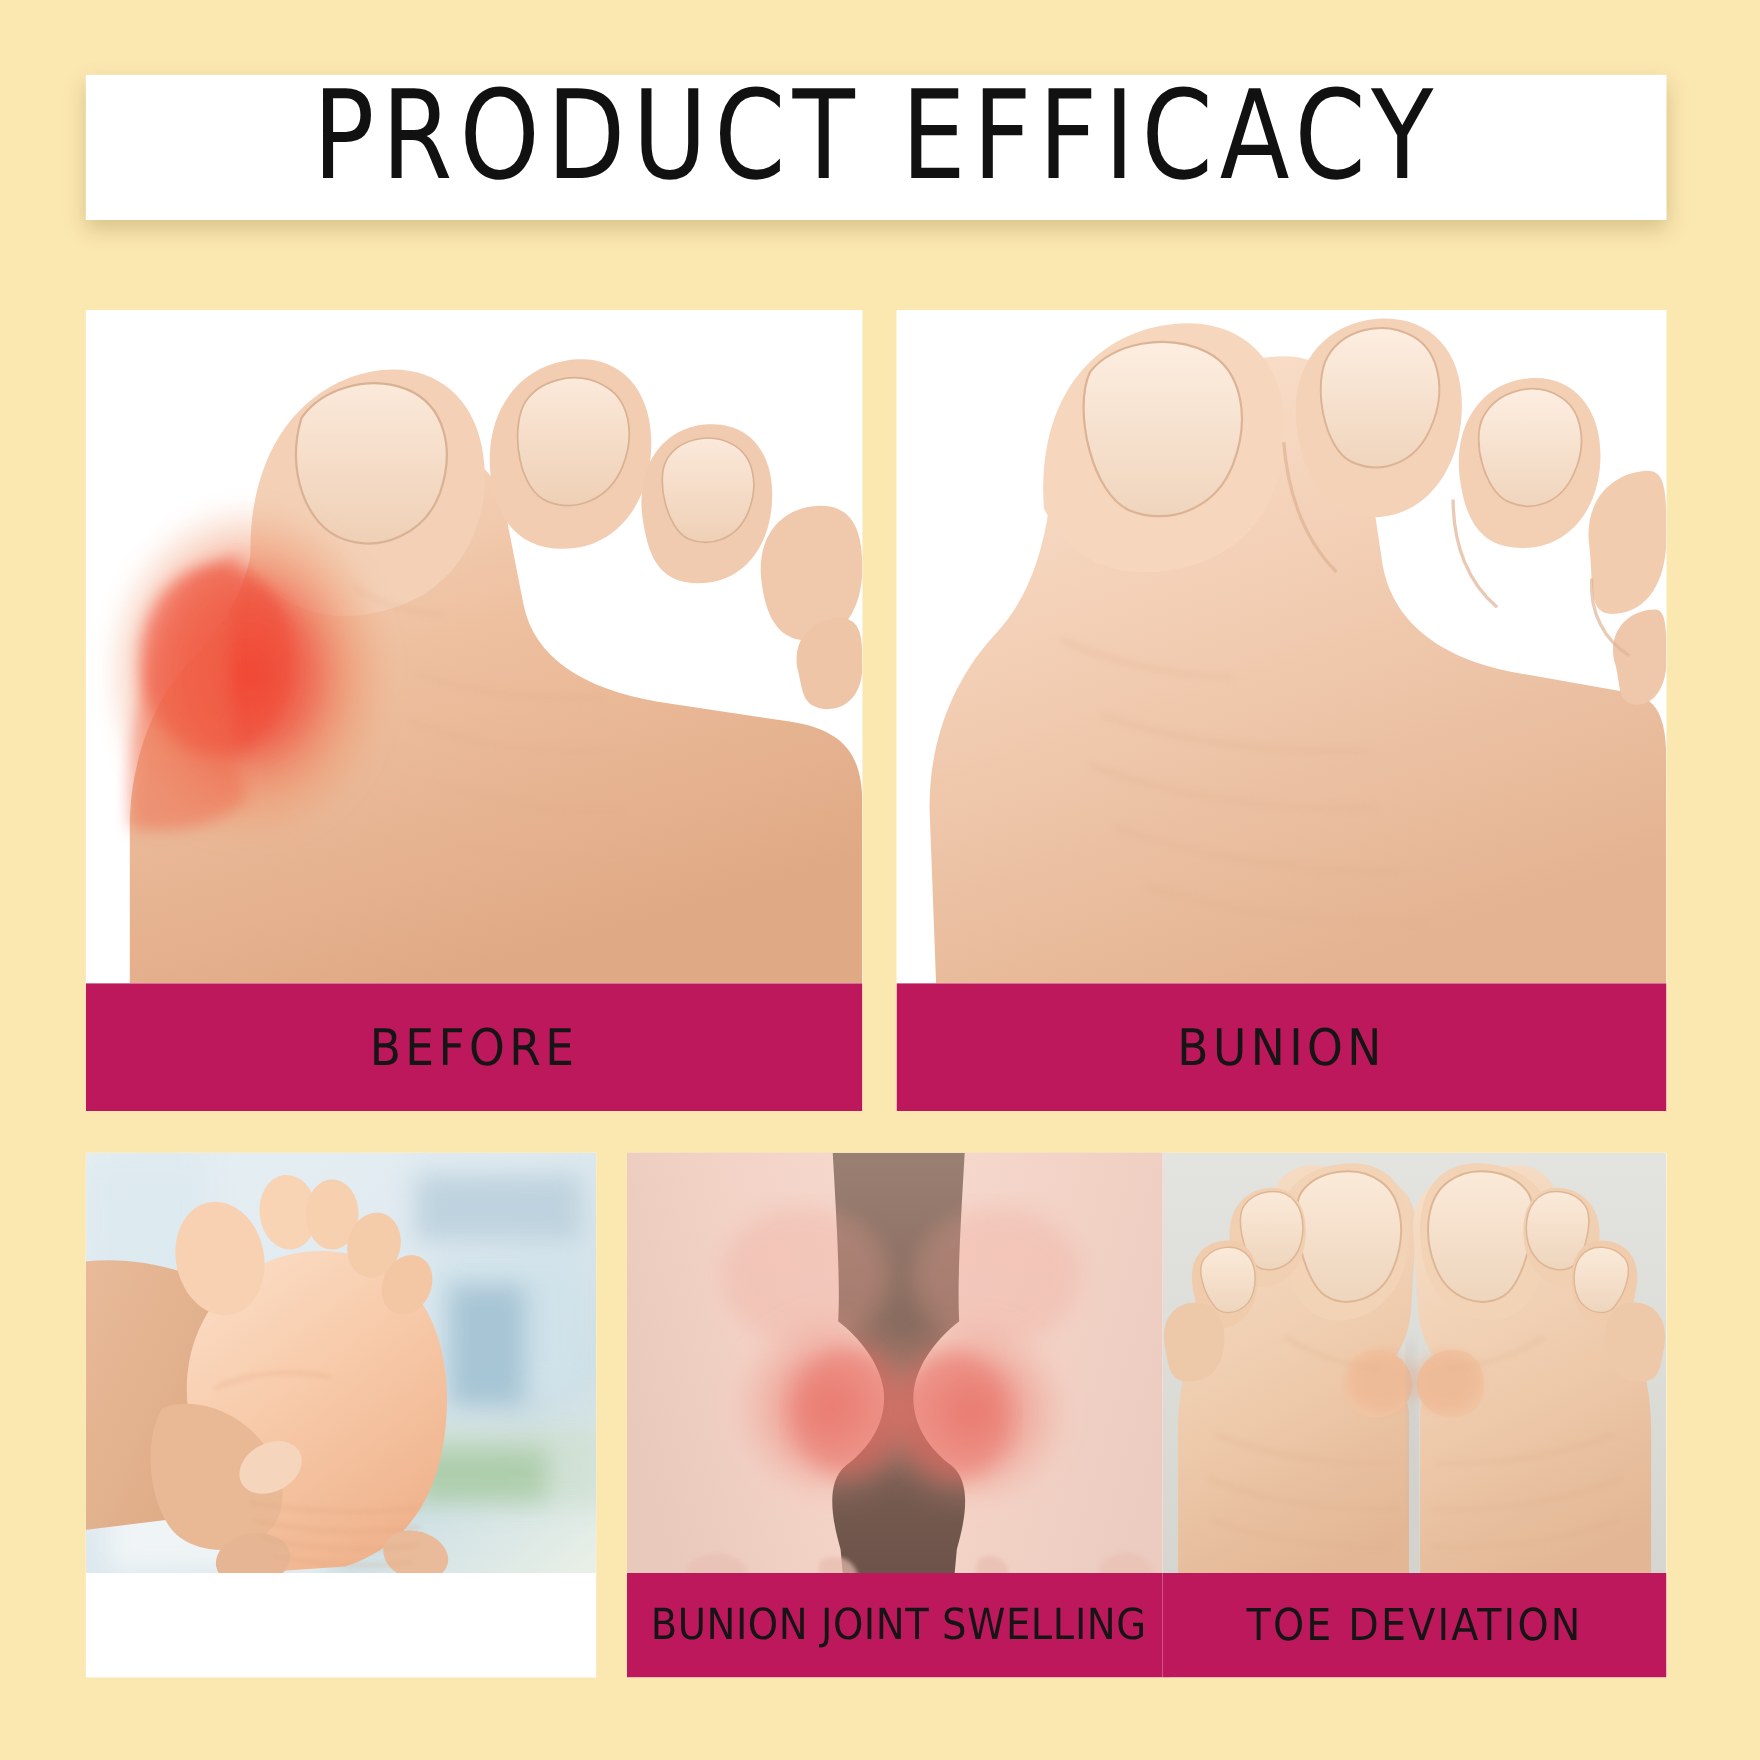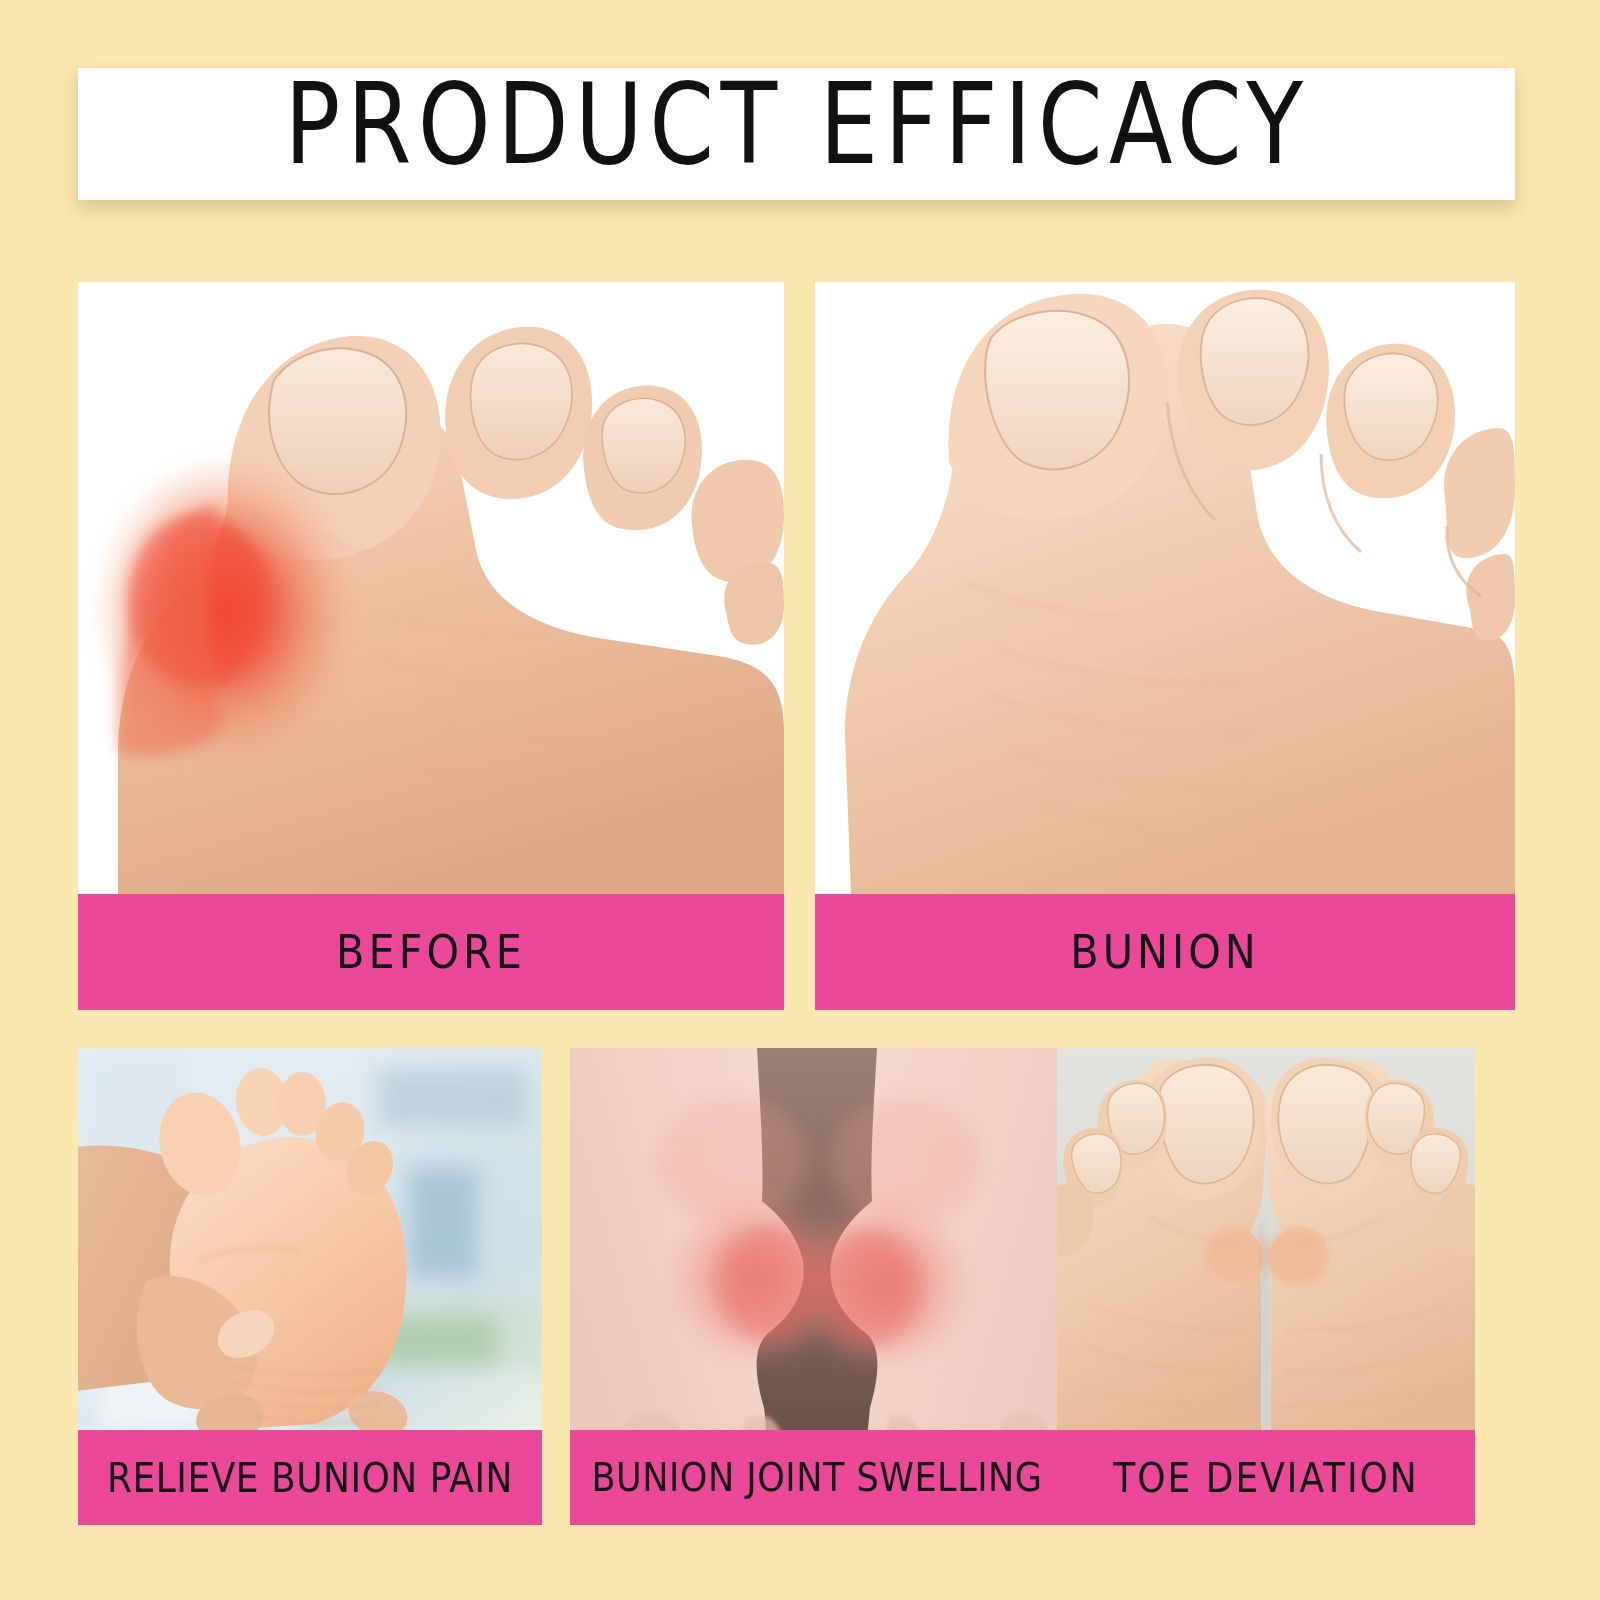--- a/index.html
+++ b/index.html
@@ -22,38 +22,38 @@
     line-height:1; white-space:nowrap;
     transform:scaleX(0.92); transform-origin:center;
   }
 
   
   .card{ position:absolute; background:#ffffff; overflow:hidden; }
   .card .photo{ position:absolute; left:0; top:0; right:0; overflow:hidden; }
   .card .cap{
     position:absolute; left:0; right:0; bottom:0;
     display:flex; align-items:center; justify-content:center;
-    background:#ec4899; color:#151515;
+    background:#be185d; color:#151515;
   }
   .cap-text{
     font-family:"Liberation Sans Narrow","DejaVu Sans Condensed","Liberation Sans", sans-serif;
     font-weight:300; white-space:nowrap; line-height:1;
   }
 
   
   .card-before{ left:78px;  top:282px; width:706px; height:728px; }
   .card-after { left:815px; top:282px; width:700px; height:728px; }
   .card-before .photo, .card-after .photo{ height:612px; }
   .card-before .cap,  .card-after .cap { height:116px; }
   .card-before .cap-text, .card-after .cap-text{ font-size:46px; letter-spacing:4px; }
 
   
   .card-b1{ left:78px;   top:1048px; width:464px; height:477px; }
   .card-b2{ left:570px;  top:1048px; width:494px; height:477px; }
-  .card-b3{ left:1057px; top:1048px; width:418px; height:477px; }
+  .card-b3{ left:1057px; top:1048px; width:458px; height:477px; }
   .card-b1 .photo, .card-b2 .photo, .card-b3 .photo{ height:382px; }
   .card-b1 .cap, .card-b2 .cap, .card-b3 .cap{ height:95px; }
   .card-b1 .cap-text, .card-b2 .cap-text, .card-b3 .cap-text{ font-size:40px; letter-spacing:0.5px; }
   .card-b2 .cap-text{ font-size:39px; }
   .card-b3 .cap-text{ font-size:40px; letter-spacing:2px; }
 
   
   .scene{ position:absolute; inset:0; }
   .scene svg{ display:block; width:100%; height:100%; }
 </style>
@@ -269,23 +269,20 @@
         <g stroke="#dfa37c" stroke-width="1.8" fill="none" opacity="0.55" filter="url(#blurSm)">
           <path d="M150 318 C196 326 252 330 306 322"></path>
           <path d="M152 334 C198 344 254 348 304 340"></path>
           <path d="M158 350 C202 360 256 364 302 356"></path>
           <path d="M168 366 C208 374 254 378 296 372"></path>
           <path d="M118 214 C148 200 186 196 222 204"></path>
         </g>
       </svg>
     </div>
   </div>
-  <div class="cap">
-    <span class="cap-text">RELIEVE BUNION PAIN</span>
-  </div>
 </div>
 
 <div class="card card-b2">
   <div class="photo">
     <div class="scene">
       <svg viewBox="0 0 458 382" preserveAspectRatio="xMidYMid slice">
         <defs>
           <linearGradient id="darkGap" x1="0" y1="0" x2="0" y2="1">
             <stop offset="0%" stop-color="#9c8275"></stop>
             <stop offset="50%" stop-color="#84675a"></stop>

